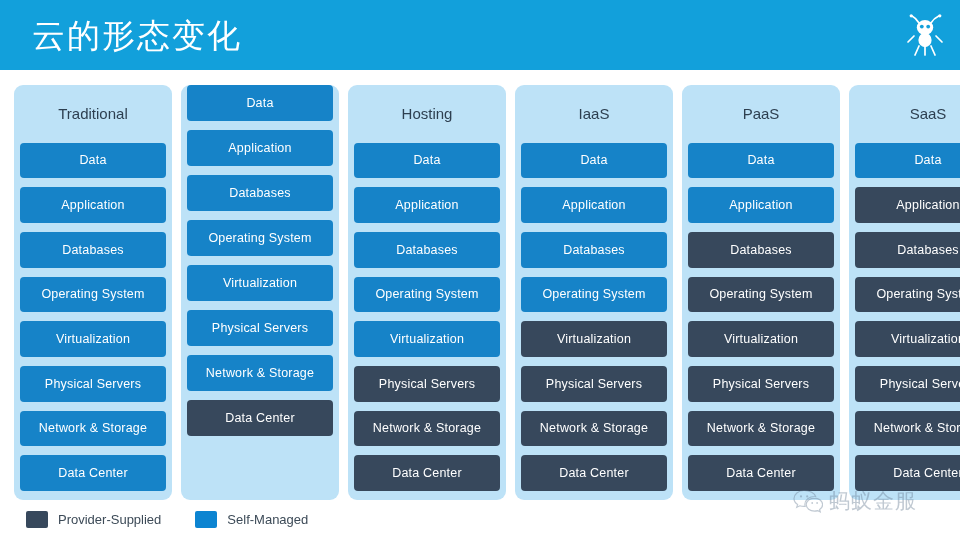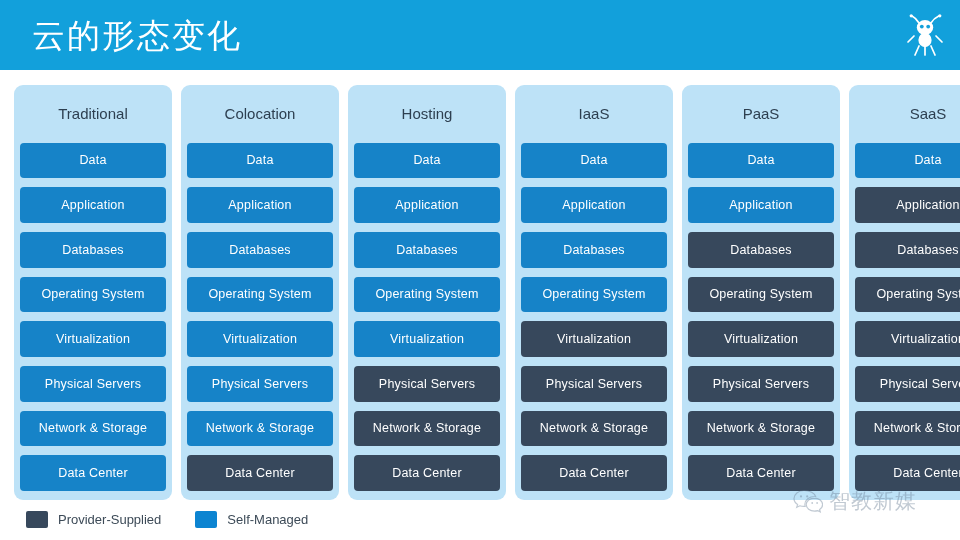--- a/index.html
+++ b/index.html
@@ -206,23 +206,20 @@
       <div class="cell self">Data</div>
       <div class="cell self">Application</div>
       <div class="cell self">Databases</div>
       <div class="cell self">Operating System</div>
       <div class="cell self">Virtualization</div>
       <div class="cell self">Physical Servers</div>
       <div class="cell self">Network &amp; Storage</div>
       <div class="cell self">Data Center</div>
     </div>
     <div class="column">
-      <div class="col-header">
-        <span>Colocation</span>
-      </div>
       <div class="cell self">Data</div>
       <div class="cell self">Application</div>
       <div class="cell self">Databases</div>
       <div class="cell self">Operating System</div>
       <div class="cell self">Virtualization</div>
       <div class="cell self">Physical Servers</div>
       <div class="cell self">Network &amp; Storage</div>
       <div class="cell provider">Data Center</div>
     </div>
     <div class="column">
@@ -294,14 +291,14 @@
   <span class="wm-icon">
     <svg viewBox="0 0 30 26" width="30" height="26" aria-hidden="true">
       <path d="M11 2.5 C5.2 2.5 1 6.3 1 10.6 c0 2.4 1.4 4.6 3.6 6 L3.7 19.4 l3.1 -1.6 c1.3 .4 2.7 .6 4.2 .6 .4 0 .8 0 1.2 -.1 -.2 -.7 -.3 -1.3 -.3 -2 0 -4.3 4.2 -7.8 9.9 -7.8 .3 0 .6 0 .9 .1 C21.6 5.3 17 2.5 11 2.5 z" fill="none" stroke="#6c8096" stroke-width="1.2"></path>
       <circle cx="8" cy="8.4" r="1.1" fill="#6c8096"></circle>
       <circle cx="14.2" cy="8.4" r="1.1" fill="#6c8096"></circle>
       <path d="M21.5 10.1 c-4.6 0 -8.3 3 -8.3 6.5 0 3.6 3.7 6.5 8.3 6.5 1.1 0 2.2 -.2 3.2 -.5 l2.6 1.3 -.7 -2.3 c1.8 -1.2 3 -2.9 3 -5 0 -3.5 -3.7 -6.5 -8.1 -6.5 z" fill="none" stroke="#6c8096" stroke-width="1.2"></path>
       <circle cx="19.2" cy="15" r="0.9" fill="#6c8096"></circle>
       <circle cx="24.1" cy="15" r="0.9" fill="#6c8096"></circle>
     </svg>
   </span>
-  <span class="wm-text">智教新媒</span>
+  <span class="wm-text">蚂蚁金服</span>
 </div>
 
 </body></html>

